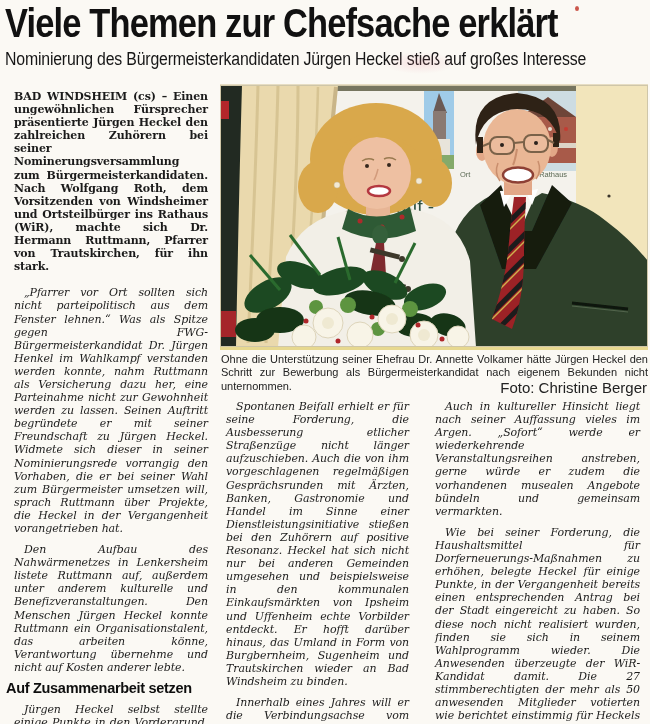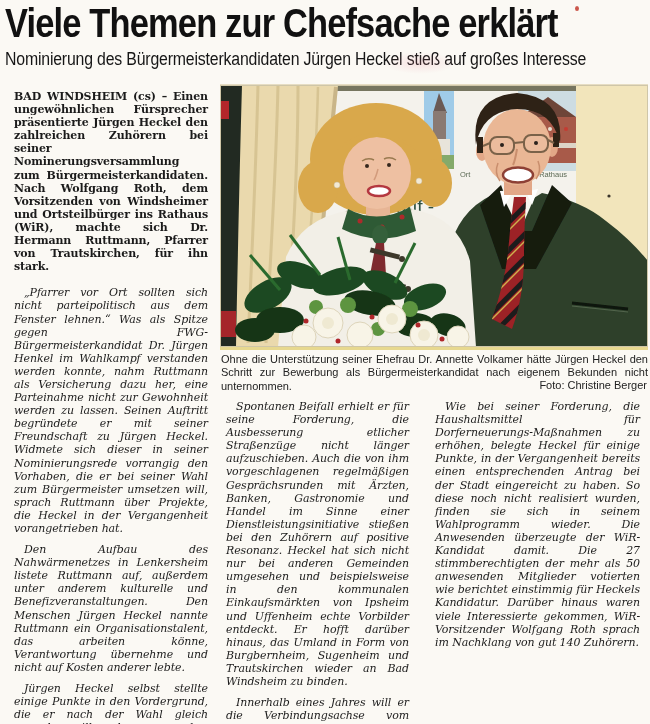--- a/index.html
+++ b/index.html
@@ -41,41 +41,42 @@
     border-bottom:3px solid #e7d88f;border-top:1px solid #e6ddc3;
   }
   figure.news-photo svg{display:block;}
   .caption{
     position:absolute;left:221px;top:353px;width:427px;
     font-family:"Liberation Sans",sans-serif;font-size:11px;
     line-height:13.3px;color:#222;text-align:justify;
   }
   .credit{
     position:absolute;right:3px;top:379px;
-    font-family:"Liberation Sans",sans-serif;font-size:11px;color:#222;
+    font-family:"Liberation Sans",sans-serif;font-size:15px;color:#222;
   }
   .scan-dot{
     position:absolute;left:575px;top:6px;width:4px;height:5px;
     border-radius:50%;background:#c23b2e;opacity:.85;
   }
   .scan-smudge{
     position:absolute;left:383px;top:52px;width:74px;height:22px;
     background:radial-gradient(ellipse at center, rgba(228,120,140,.18), rgba(228,120,140,0) 70%);
   }
 </style>
 </head>
 <body>
 
 <h1 class="headline">Viele Themen zur Chefsache erklärt</h1>
 <h2 class="subheadline">Nominierung des Bürgermeisterkandidaten Jürgen Heckel stieß auf großes Interesse</h2>
 
 <div class="col" id="col1">
   <p class="lead">BAD WINDSHEIM (cs) – Einen ungewöhnlichen Fürsprecher präsentierte Jürgen Heckel den zahlreichen Zuhörern bei seiner Nominerungsversammlung zum Bürgermeisterkandidaten. Nach Wolfgang Roth, dem Vorsitzenden von Windsheimer und Ortsteilbürger ins Rathaus (WiR), machte sich Dr. Hermann Ruttmann, Pfarrer von Trautskirchen, für ihn stark.</p>
   <p class="ind">„Pfarrer vor Ort sollten sich nicht parteipolitisch aus dem Fenster lehnen.“ Was als Spitze gegen FWG-Bürgermeisterkandidat Dr. Jürgen Henkel im Wahlkampf verstanden werden konnte, nahm Ruttmann als Versicherung dazu her, eine Parteinahme nicht zur Gewohnheit werden zu lassen. Seinen Auftritt begründete er mit seiner Freundschaft zu Jürgen Heckel. Widmete sich dieser in seiner Nominierungsrede vorrangig den Vorhaben, die er bei seiner Wahl zum Bürgermeister umsetzen will, sprach Ruttmann über Projekte, die Heckel in der Vergangenheit vorangetrieben hat.</p>
-  <p class="ind">Den Aufbau des Nahwärmenetzes in Lenkersheim listete Ruttmann auf, außerdem unter anderem kulturelle und Benefizveranstaltungen. Den Menschen Jürgen Heckel nannte Ruttmann ein Organisationstalent, das arbeiten könne, Verantwortung übernehme und nicht auf Kosten anderer lebte.</p>
+  <p class="ind">Den Aufbau des Nahwärmenetzes in Lenkersheim listete Ruttmann auf, außerdem unter anderem kulturelle und Benefizveranstaltungen. Den Menschen Jürgen Heckel konnte Ruttmann ein Organisationstalent, das arbeiten könne, Verantwortung übernehme und nicht auf Kosten anderer lebte.</p>
+  <p class="crosshead">Auf Zusammenarbeit setzen</p>
   <p class="ind">Jürgen Heckel selbst stellte einige Punkte in den Vordergrund, die er nach der Wahl gleich anpacken will, andere waren eher mittelfristiger Natur. Grundsätzlich muss sich nach seiner Einschätzung das Arbeitsklima im Rathaus ändern, als Bürgermeister wolle er als Vorbild agieren und nicht nur reagieren, sondern die Führung übernehmen. Entsprechend hat Heckel für sein Wahlprogramm einige Themen zur Chefsache erklärt, darunter die Weiterentwicklung des Gewerbegebiets, die DSL-Versorgung der Kernstadt und der Ortsteile sowie den großen Komplex Alt- beziehungsweise Innenstadt.</p>
 </div>
 
 <figure class="news-photo">
   <svg width="428" height="262" viewBox="0 0 428 262" xmlns="http://www.w3.org/2000/svg">
     <defs>
       <filter id="soft" x="-2%" y="-2%" width="104%" height="104%">
         <feGaussianBlur stdDeviation="0.55"></feGaussianBlur>
       </filter>
       <clipPath id="tieclip">
@@ -244,17 +245,18 @@
 
 <div class="caption">Ohne die Unterstützung seiner Ehefrau Dr. Annette Volkamer hätte Jürgen Heckel den Schritt zur Bewerbung als Bürgermeisterkandidat nach eigenem Bekunden nicht unternommen.</div>
 <div class="credit">Foto: Christine Berger</div>
 
 <div class="col" id="col2">
   <p class="ind">Spontanen Beifall erhielt er für seine Forderung, die Ausbesserung etlicher Straßenzüge nicht länger aufzuschieben. Auch die von ihm vorgeschlagenen regelmäßigen Gesprächsrunden mit Ärzten, Banken, Gastronomie und Handel im Sinne einer Dienstleistungsinitiative stießen bei den Zuhörern auf positive Resonanz. Heckel hat sich nicht nur bei anderen Gemeinden umgesehen und beispielsweise in den kommunalen Einkaufsmärkten von Ipsheim und Uffenheim echte Vorbilder entdeckt. Er hofft darüber hinaus, das Umland in Form von Burgbernheim, Sugenheim und Trautskirchen wieder an Bad Windsheim zu binden.</p>
   <p class="ind">Innerhalb eines Jahres will er die Verbindungsachse vom Kurpark über die Innenstadt zum Freilandmuseum schaffen. Wunder dürften von dieser nicht erwartet werden, dies machte Heckel klar, nicht automatisch gehe ein Thermengast zum Einkaufen in die Innenstadt. Dennoch muss nach seiner Einschätzung das Potenzial genutzt werden. Für deutlich ausbaufä-</p>
 </div>
 
 <div class="col" id="col3">
+  <p class="ind">Auch in kultureller Hinsicht liegt nach seiner Auffassung vieles im Argen. „Sofort“ werde er wiederkehrende Veranstaltungsreihen anstreben, gerne würde er zudem die vorhandenen musealen Angebote bündeln und gemeinsam vermarkten.</p>
   <p class="ind">Wie bei seiner Forderung, die Haushaltsmittel für Dorferneuerungs-Maßnahmen zu erhöhen, belegte Heckel für einige Punkte, in der Vergangenheit bereits einen entsprechenden Antrag bei der Stadt eingereicht zu haben. So diese noch nicht realisiert wurden, finden sie sich in seinem Wahlprogramm wieder. Die Anwesenden überzeugte der WiR-Kandidat damit. Die 27 stimmberechtigten der mehr als 50 anwesenden Mitglieder votierten wie berichtet einstimmig für Heckels Kandidatur. Darüber hinaus waren viele Interessierte gekommen, WiR-Vorsitzender Wolfgang Roth sprach im Nachklang von gut 140 Zuhörern.</p>
 </div>
 
 <div class="scan-dot"></div>
 <div class="scan-smudge"></div>
 
 </body></html>

